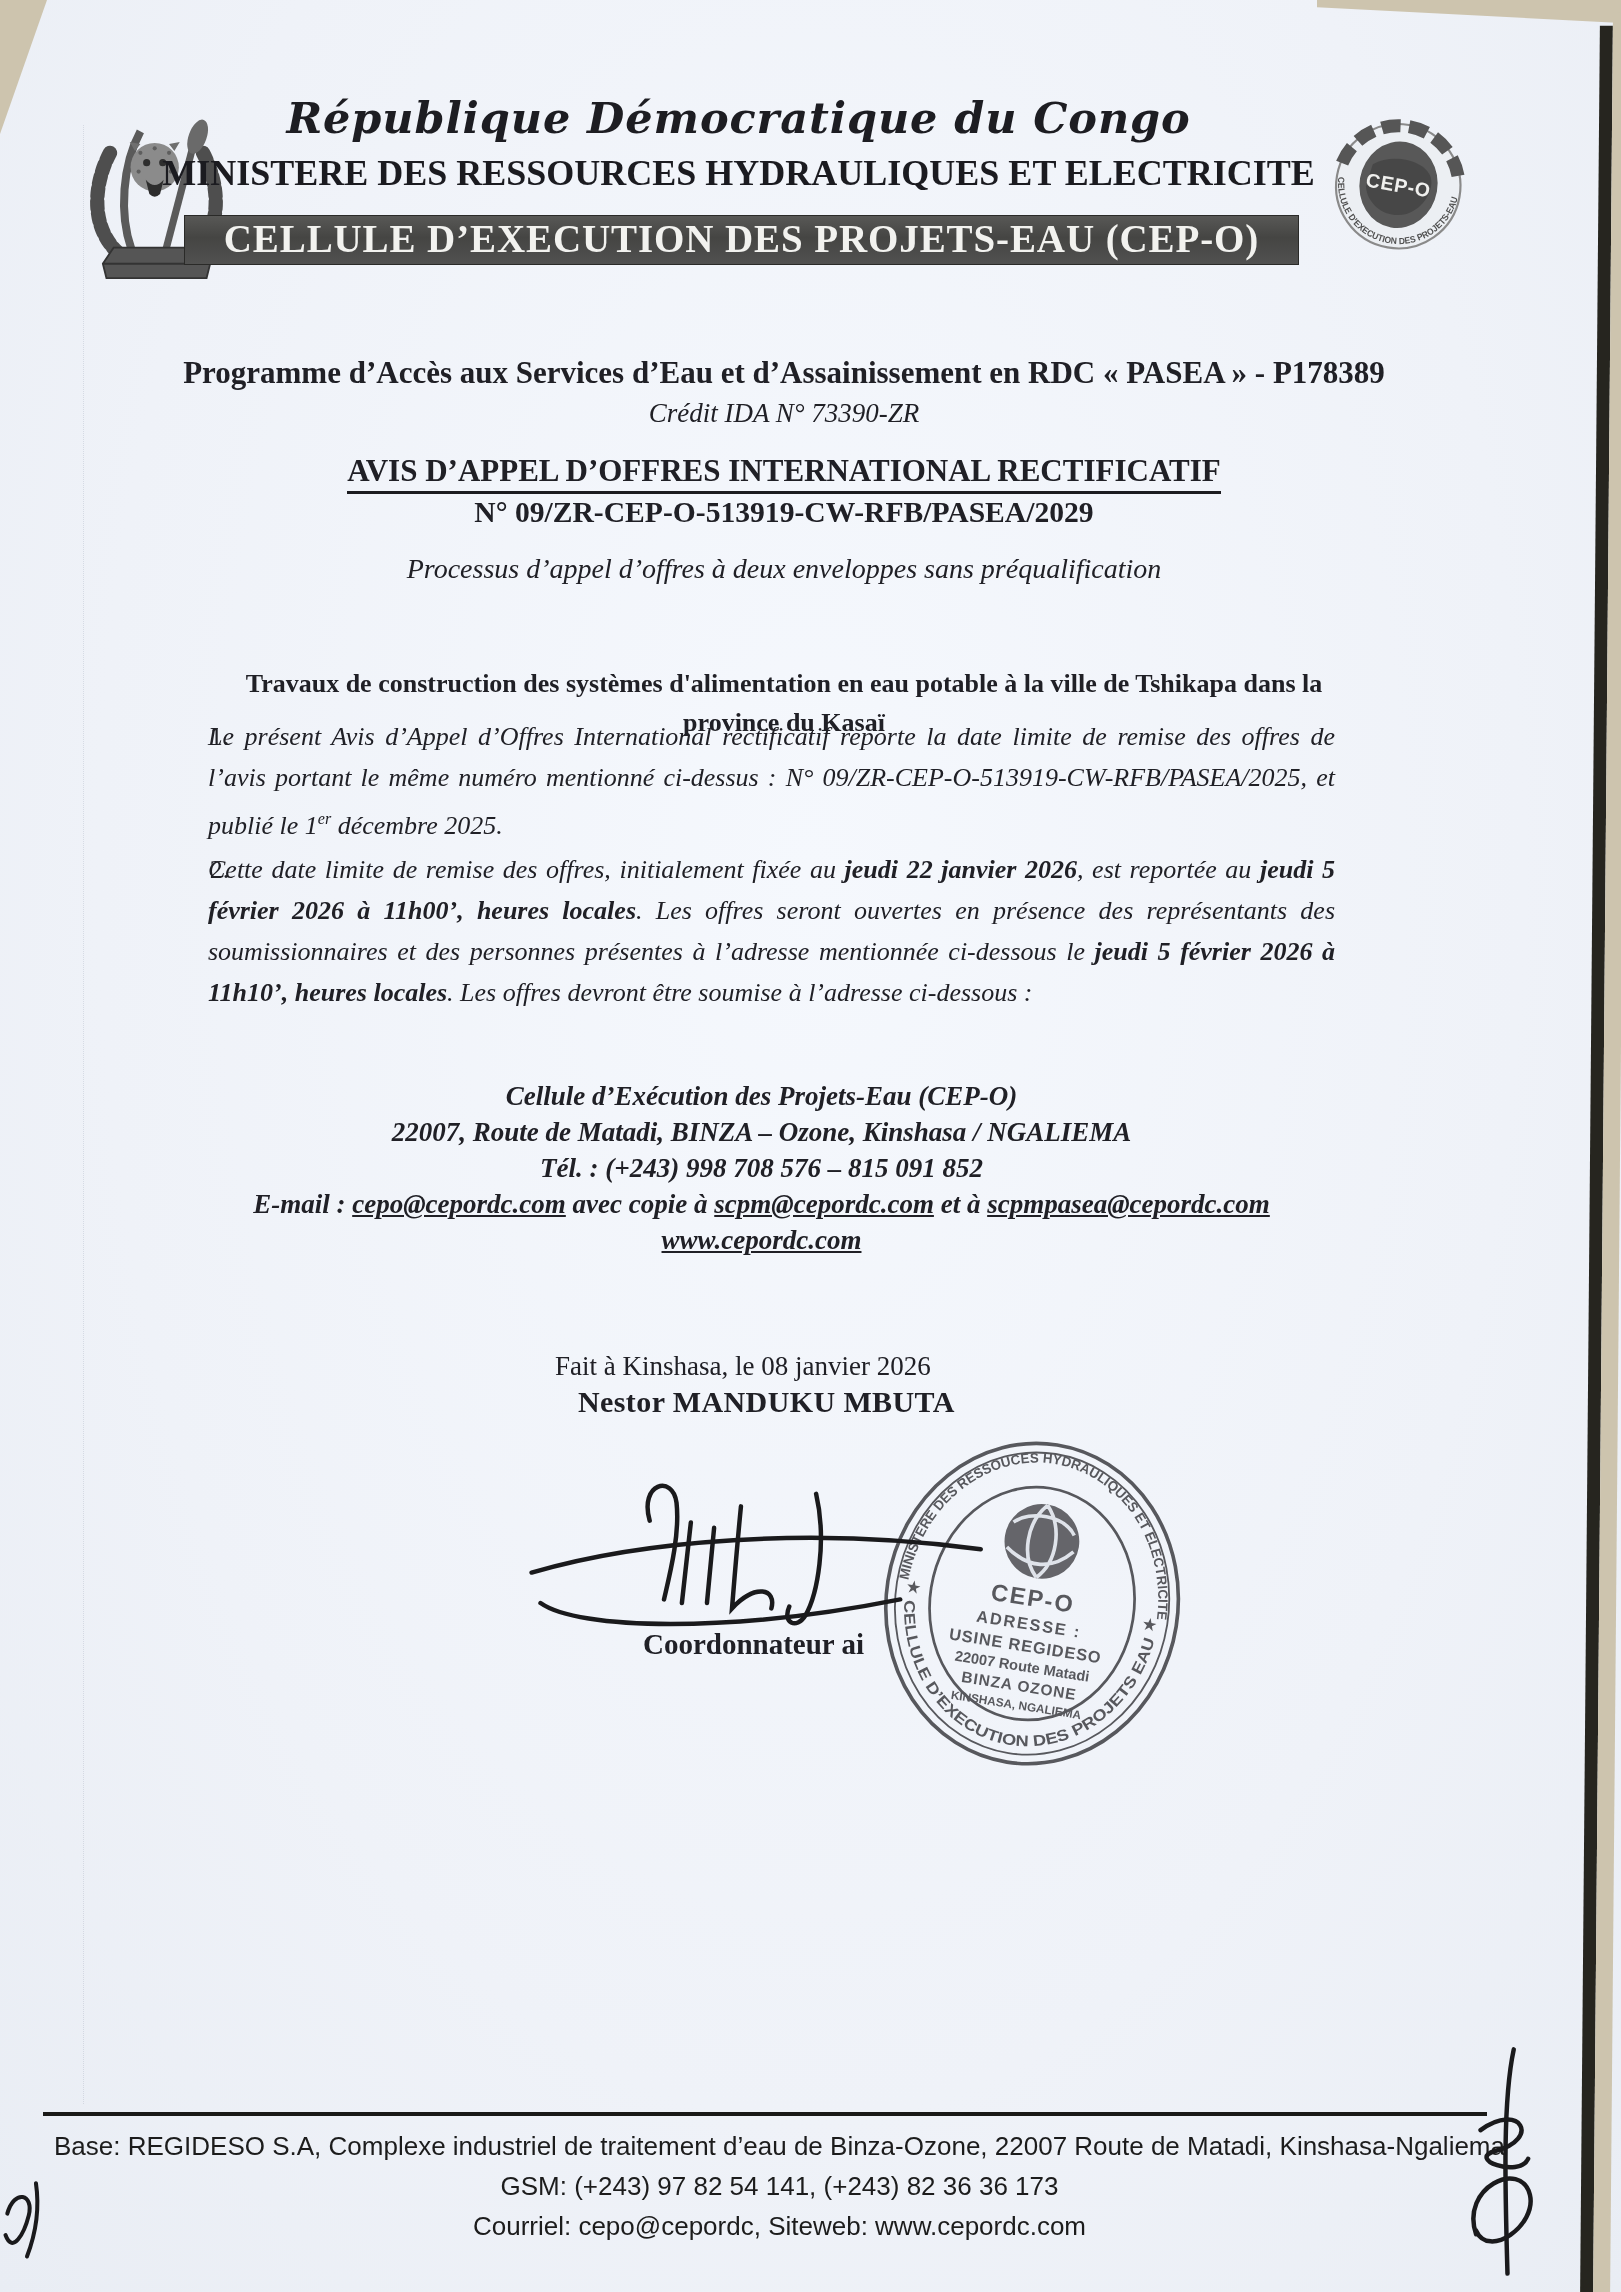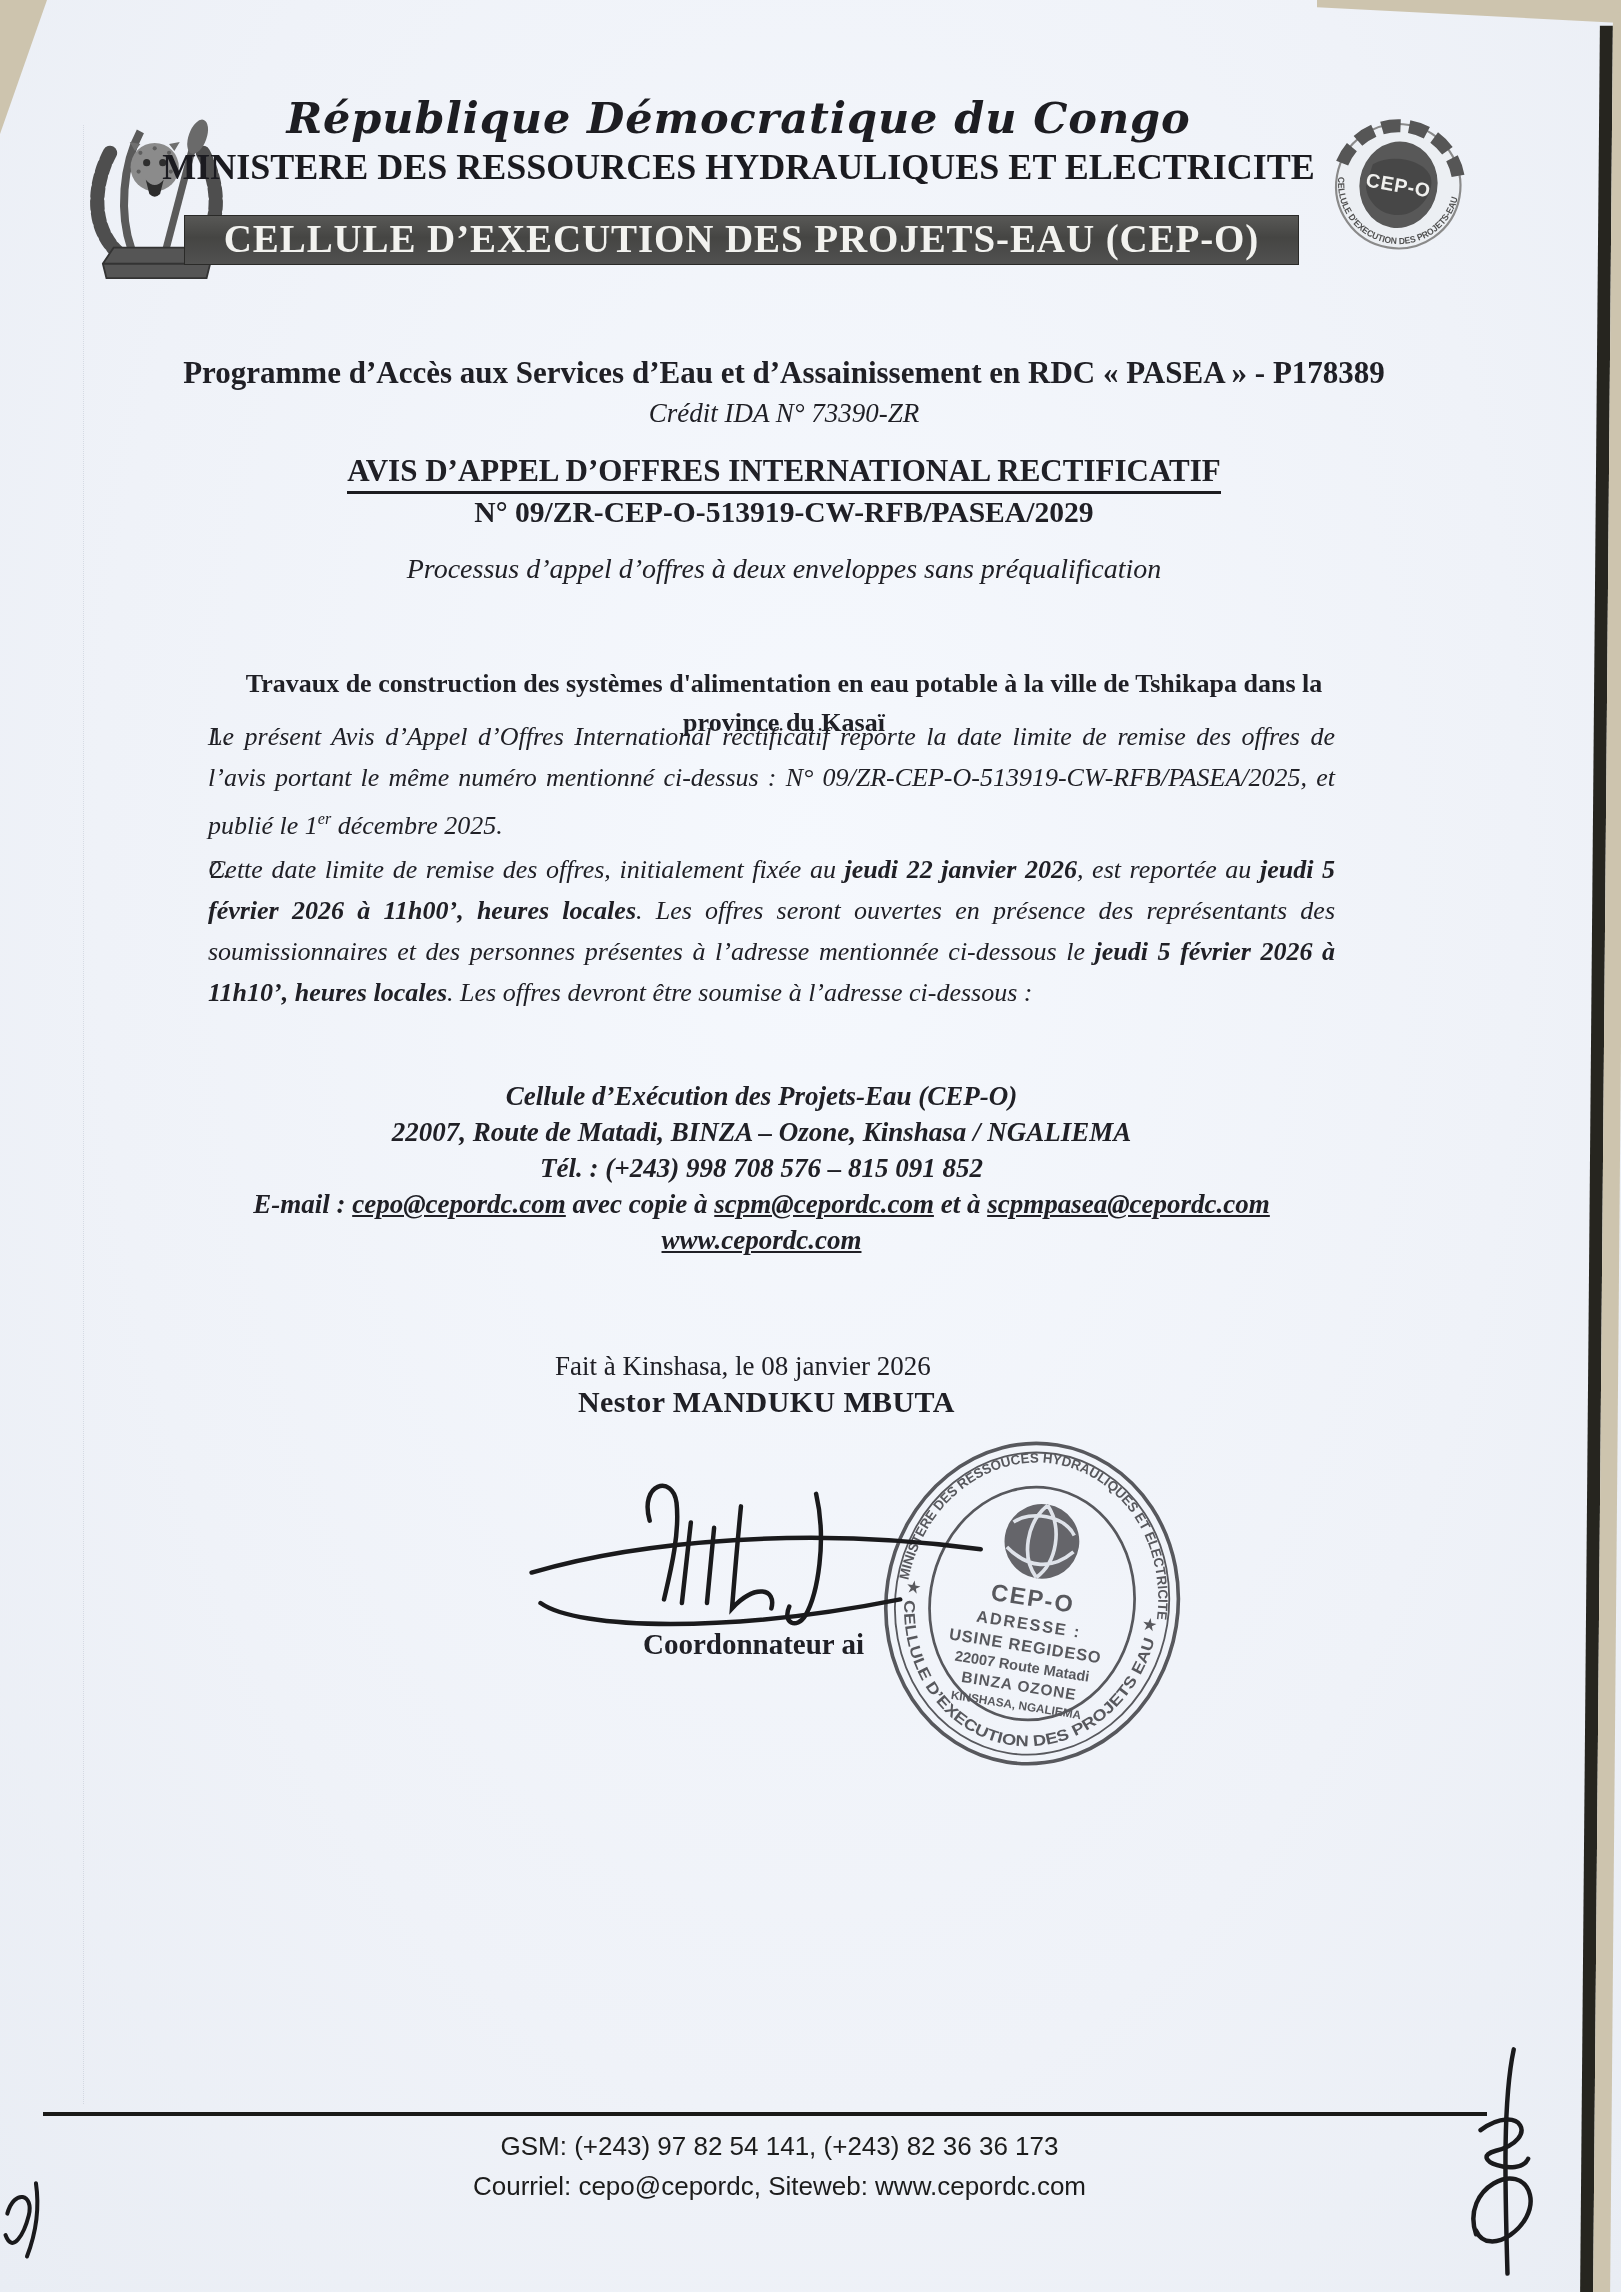--- a/index.html
+++ b/index.html
@@ -15,21 +15,21 @@
              transform:rotate(0.5deg);transform-origin:top right;}
   .edge-dark{position:absolute;left:0;top:12.5px;bottom:0;width:13.4px;background:#26251f;}
   .edge-beige{position:absolute;left:13.4px;top:0;bottom:0;width:17px;background:#cdc4ae;}
   .fold-line{position:absolute;left:83px;top:125px;height:1979px;width:0;
              border-left:1.8px dotted rgba(90,100,125,.16);}
   
   .arms{position:absolute;left:76px;top:115px;}
   .head-center{position:absolute;left:152px;top:93px;width:1173px;text-align:center;}
   .republic{font-family:"DejaVu Serif", serif;font-style:italic;font-weight:600;
             font-size:43px;letter-spacing:0.9px;color:#1d1d22;}
-  .ministry{margin-top:3px;font-weight:bold;font-size:36px;letter-spacing:0px;color:#1b1b20;}
+  .ministry{margin-top:9px;font-weight:bold;font-size:36px;letter-spacing:0px;color:#1b1b20;}
   .banner{position:absolute;left:184px;top:215px;width:1115px;height:50px;
           background:linear-gradient(180deg,#585856 0%,#454543 45%,#515150 100%);
           border:1.8px solid #2a2a28;box-sizing:border-box;text-align:center;}
   .banner span{font-weight:bold;font-size:39px;line-height:45px;color:#f2f2ef;letter-spacing:0.9px;}
   .cepo-logo{position:absolute;left:1318px;top:111px;transform:rotate(10deg);}
   
   .cwrap{position:absolute;left:90px;width:1388px;text-align:center;}
   .program{top:355px;font-weight:bold;font-size:31px;}
   .credit{top:398px;font-style:italic;font-size:27px;}
   .avis{top:453px;font-weight:bold;font-size:31px;}
@@ -196,20 +196,21 @@
       <path d="M222,68 C219,102 216,132 214,152"></path>
       <path d="M252,44 C247,95 244,134 242,158 C268,130 292,136 286,158"></path>
       <path d="M336,30 C348,82 338,142 324,166 C314,182 298,174 306,156"></path>
       <path d="M18,118 C140,82 330,66 520,92"></path>
       <path d="M28,152 C70,182 240,186 430,148"></path>
     </g>
   </svg>
 
   <div class="footrule"></div>
   <div class="footer">
+    <div>Base: REGIDESO S.A, Complexe industriel de traitement d’eau de Binza-Ozone, 22007 Route de Matadi, Kinshasa-Ngaliema</div>
     <div>GSM: (+243) 97 82 54 141, (+243) 82 36 36 173</div>
     <div>Courriel: cepo@cepordc, Siteweb: www.cepordc.com</div>
   </div>
 
   <svg class="scrib-left" width="45" height="85" viewBox="0 0 50 95">
     <g fill="none" stroke="#1a1a1c" stroke-width="4.5" stroke-linecap="round">
       <path d="M8,42 C16,14 38,20 32,44 C27,64 14,88 6,66"></path>
       <path d="M40,8 C44,35 40,64 30,90"></path>
     </g>
   </svg>

